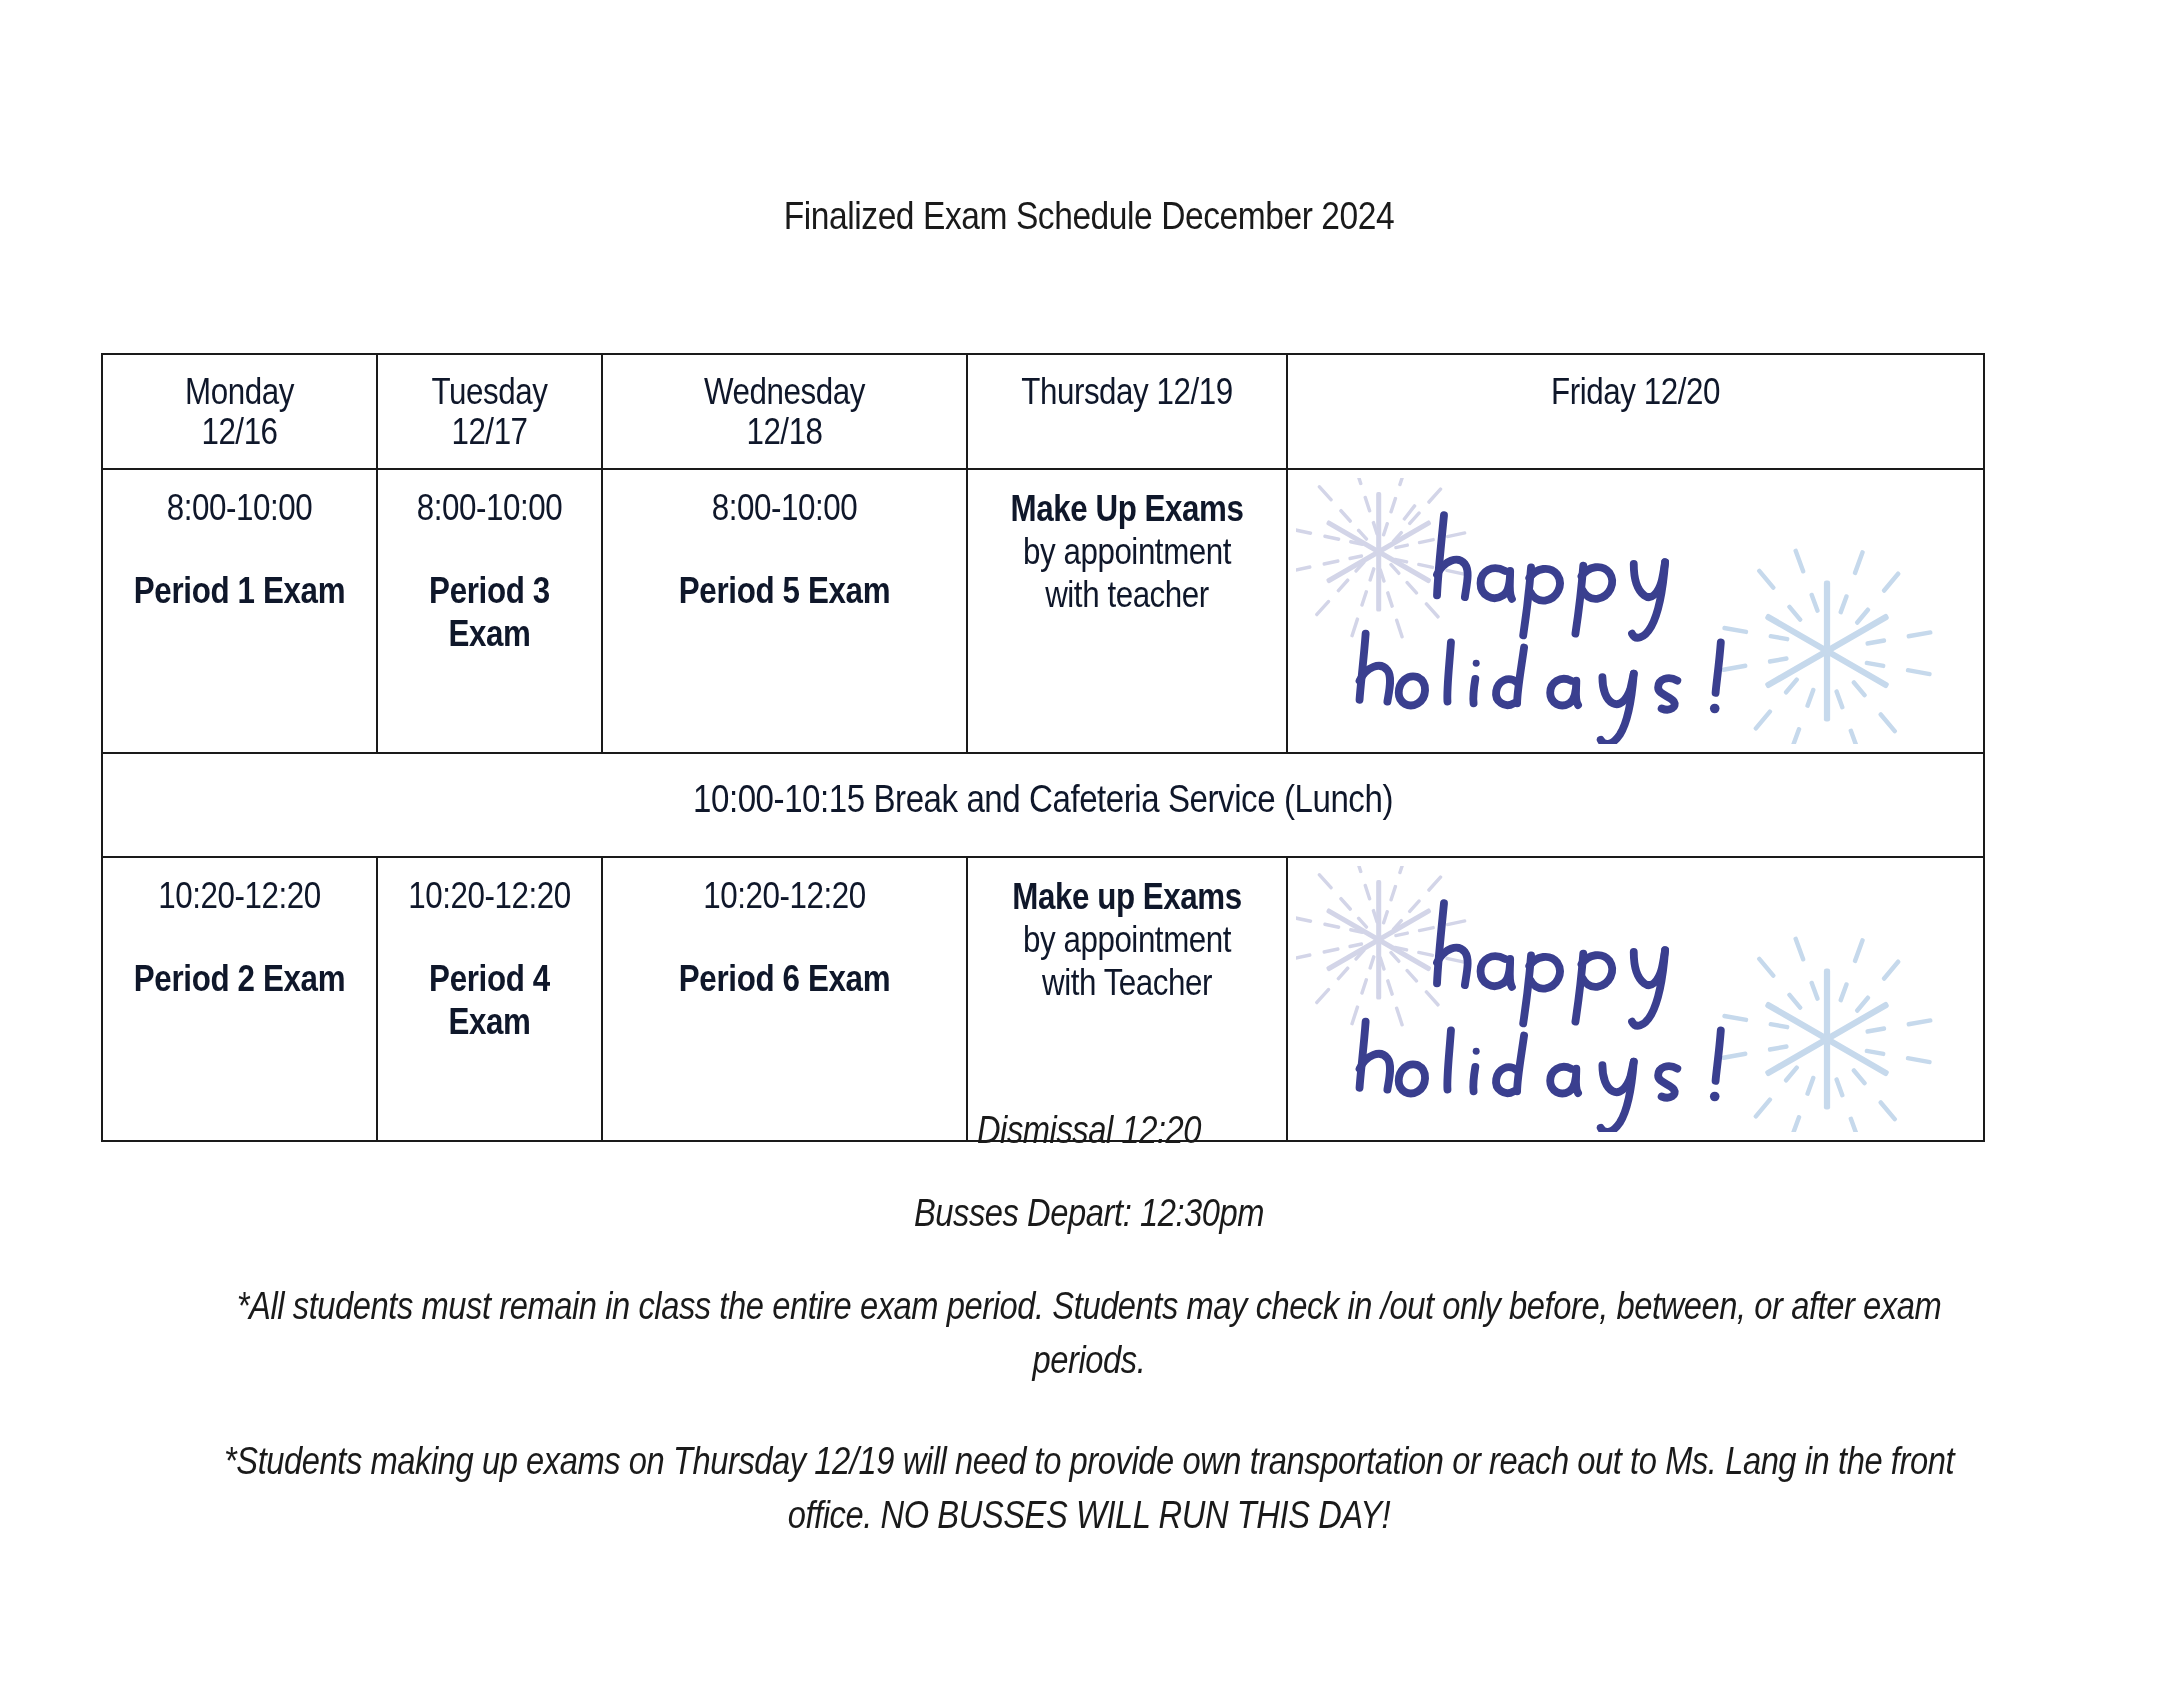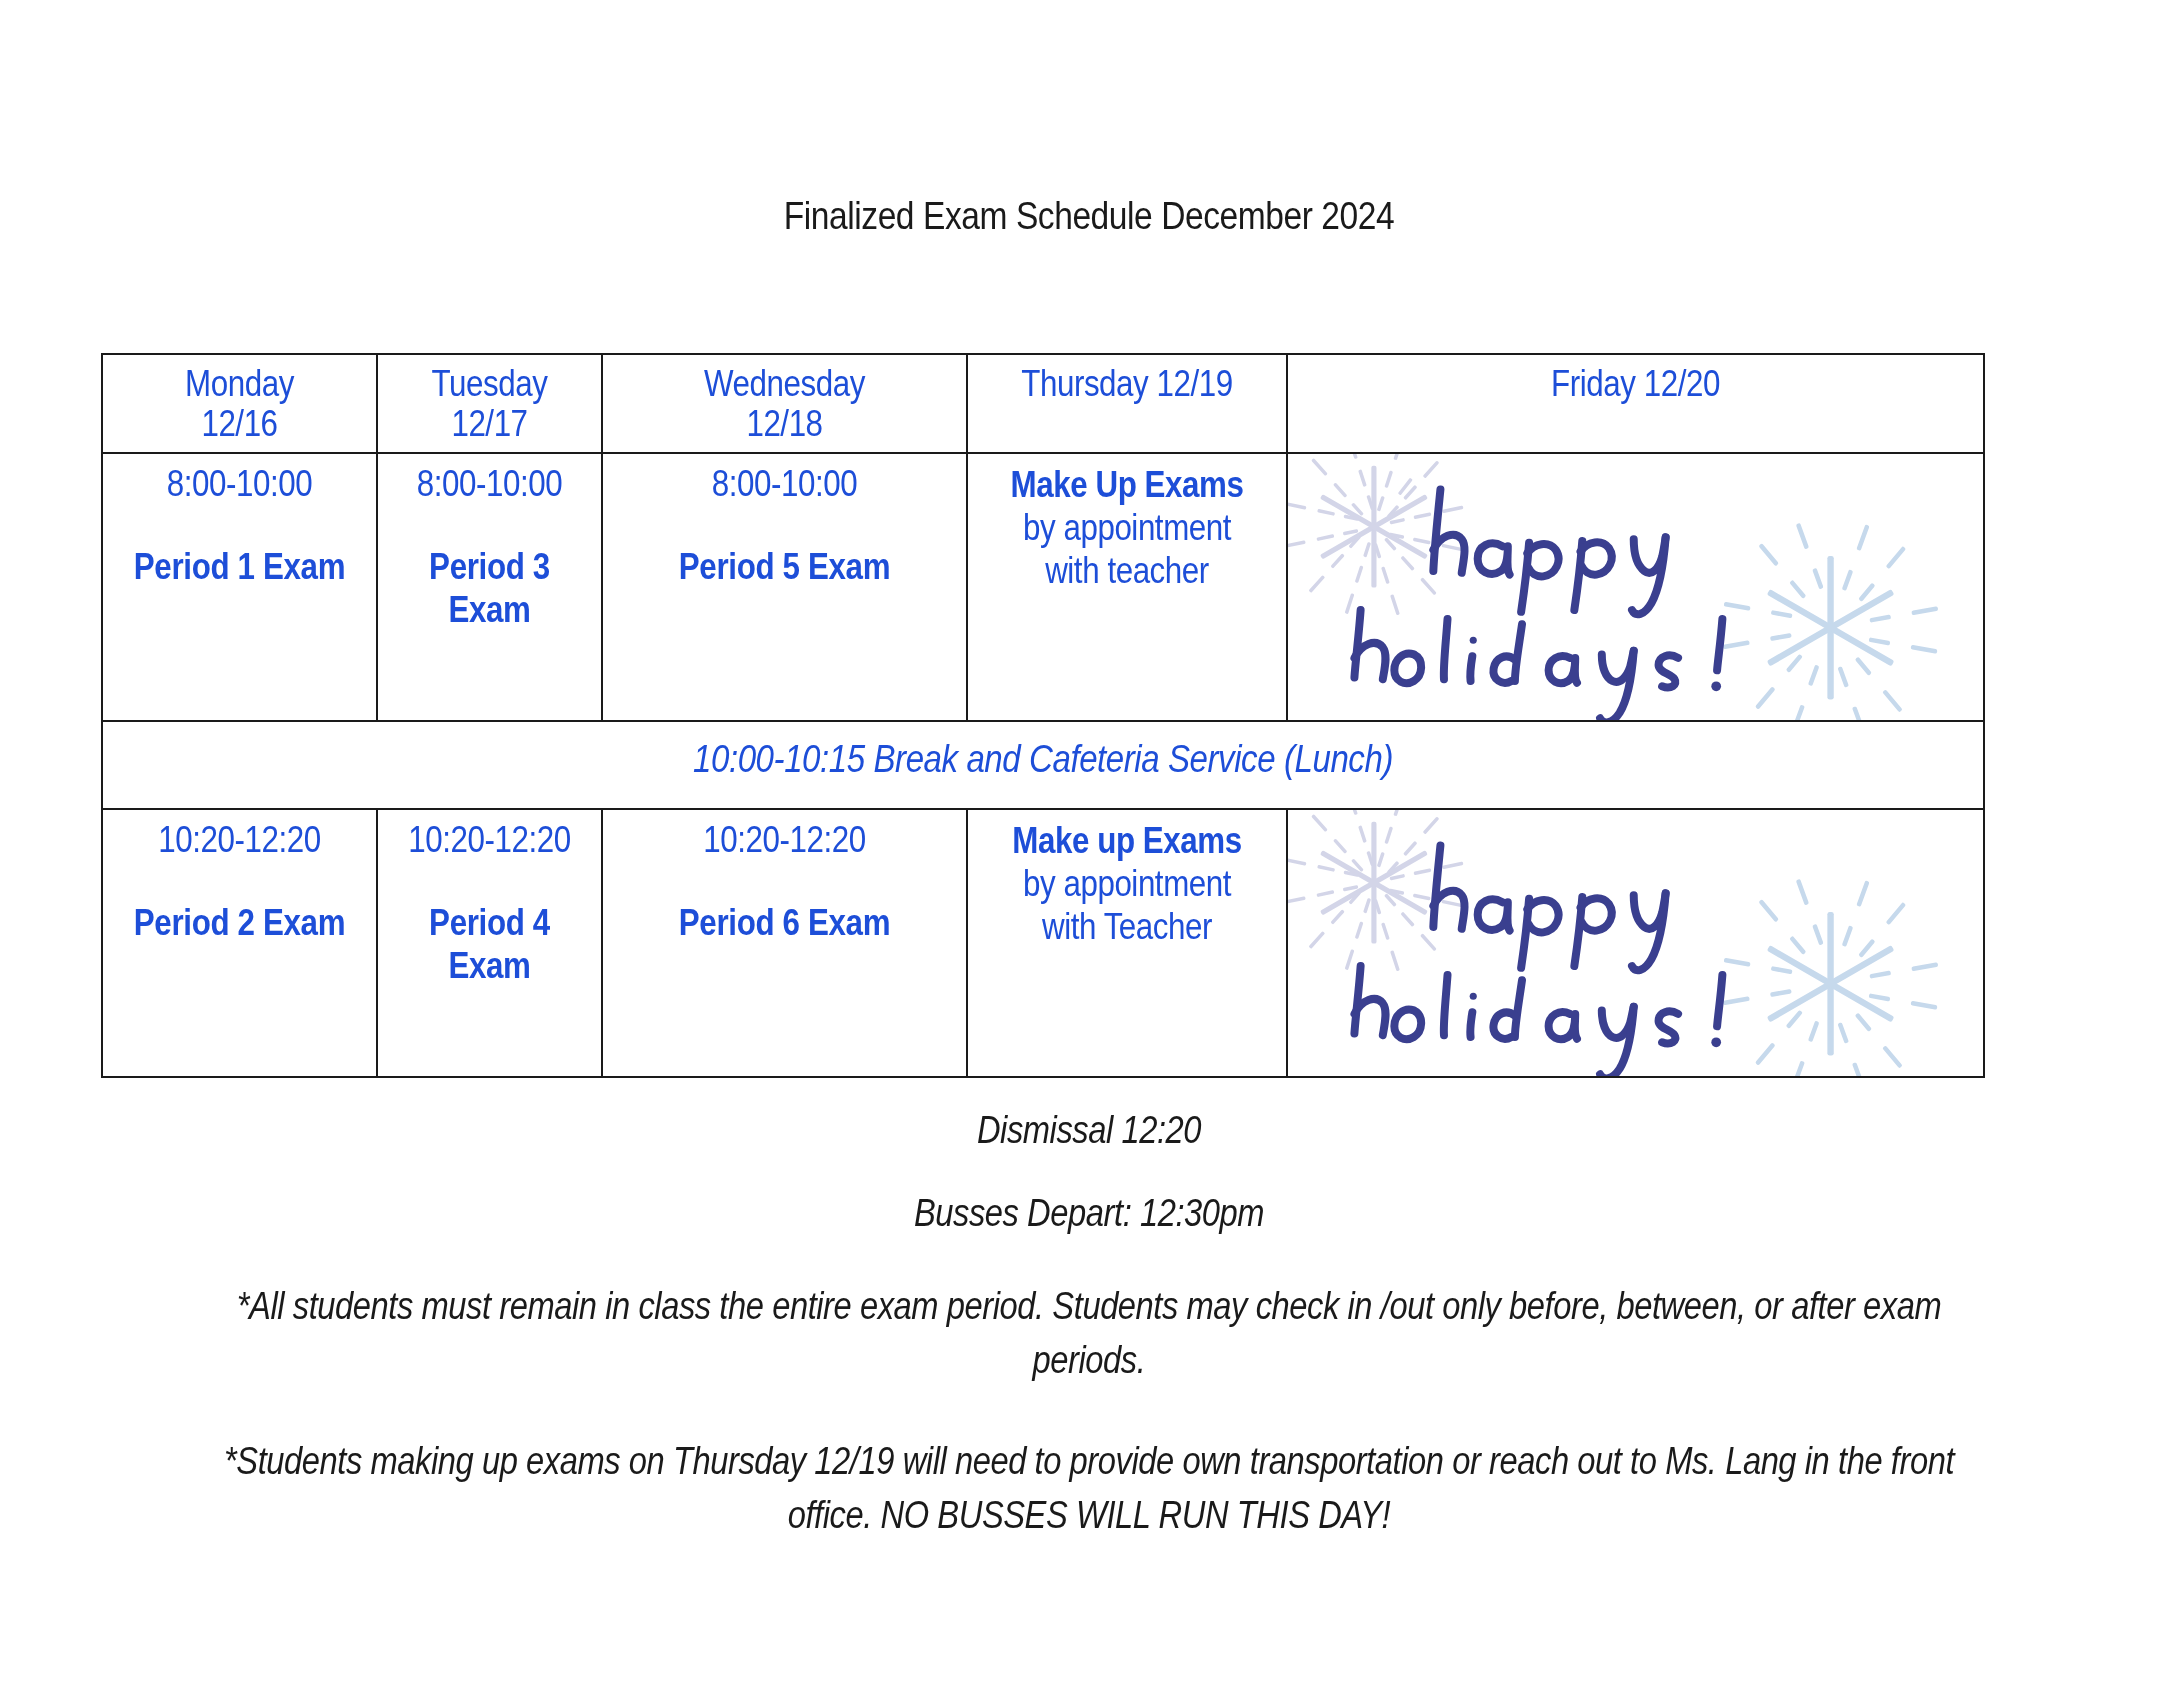--- a/index.html
+++ b/index.html
@@ -34,24 +34,24 @@
   .schedule-table {
     position: absolute;
     left: 101px;
     top: 353px;
     width: 1881px;
     border-collapse: collapse;
     table-layout: fixed;
   }
   .schedule-table td {
     border: 2.7px solid #1a1a1a;
-    padding: 0;
+    padding: 8px;
     vertical-align: top;
     text-align: center;
-    color: #1d4ed8;
+    color: #0f172a;
   }
 
   .cell-inner {
     padding: 9px 5.4px 0 5.4px;
     transform: scaleX(0.87);
   }
 
   
   .hdr-cell { height: 97px; }
   .hdr-text {
@@ -78,21 +78,21 @@
   }
   .makeup-text {
     font-size: 36px;
     font-weight: 400;
     line-height: 1.20;
     letter-spacing: -0.5px;
   }
   .makeup-text b { font-weight: 700; }
 
   
-  .break-cell { height: 86px; font-style: italic; }
+  .break-cell { height: 86px; }
   .break-text {
     font-size: 38px;
     font-weight: 400;
     letter-spacing: -0.5px;
     padding-top: 7.2px;
   }
 
   
   .friday-cell { position: relative; height: 266px; overflow: hidden; }
   .holiday-art {

